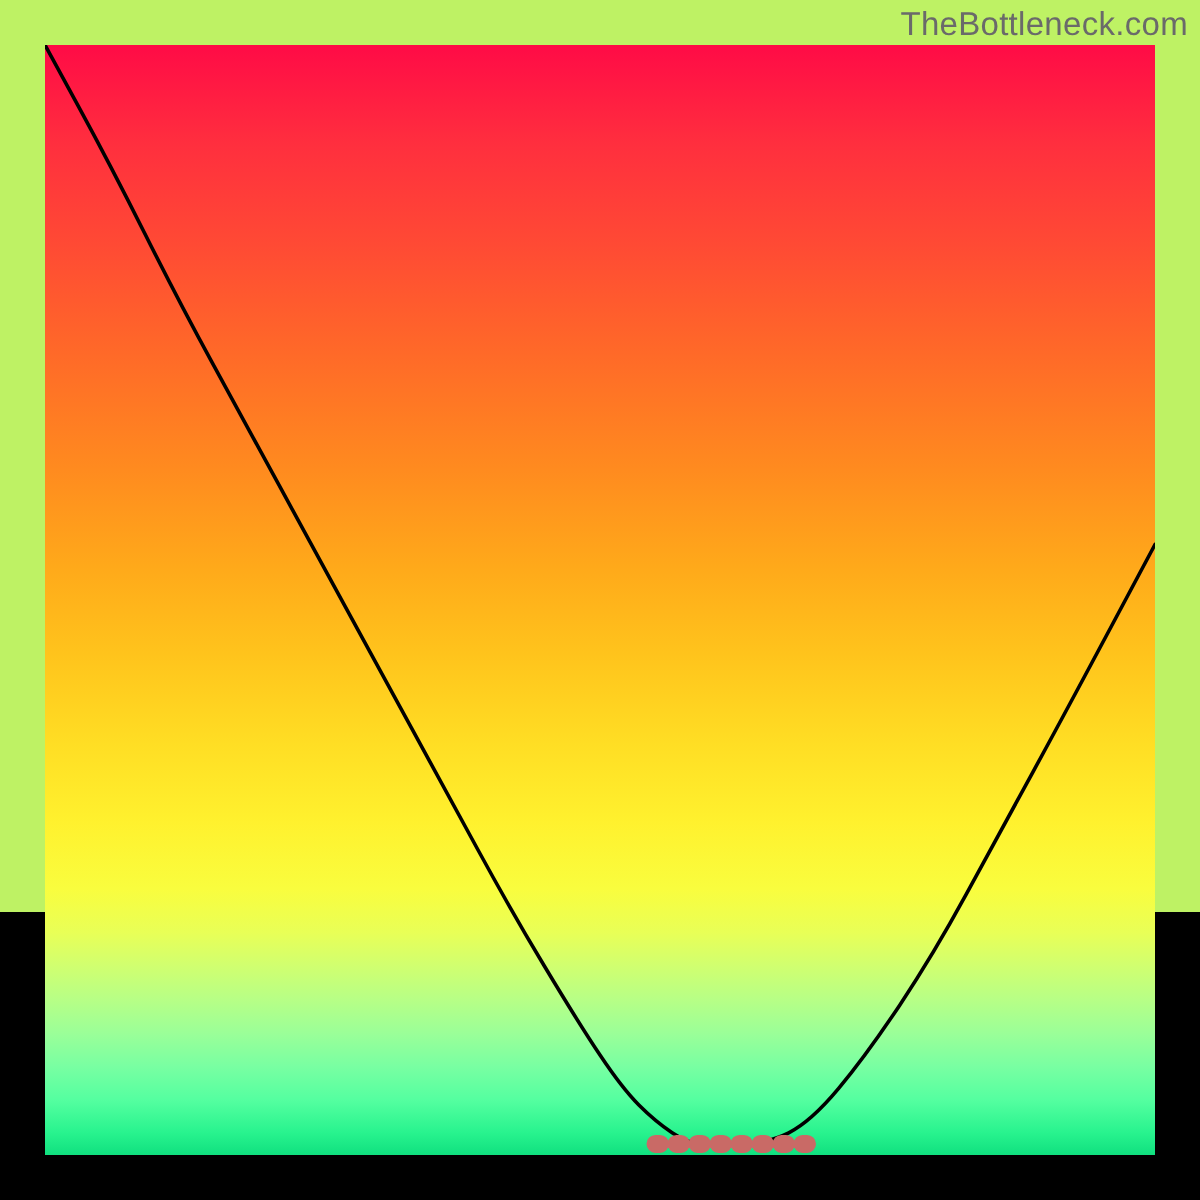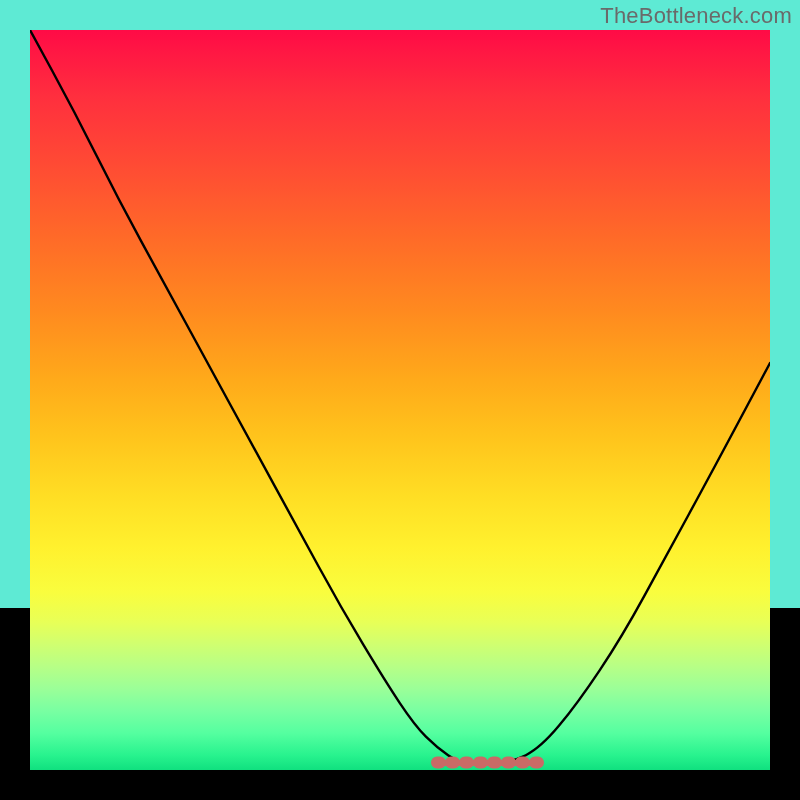--- a/index.html
+++ b/index.html
@@ -8,21 +8,21 @@
     width: 800px;
     height: 800px;
     background: #000;
     overflow: hidden;
     font-family: Arial, Helvetica, sans-serif;
   }
   .frame {
     position: relative;
     width: 800px;
     height: 608px;
-    background: #5eead4;
+    background: #bef264;
   }
   .plot {
     position: absolute;
     left: 30px;
     top: 30px;
     width: 740px;
     height: 740px;
     background: linear-gradient(to bottom,
       #ff0b46 0%,
       #ff2f3e 9%,

